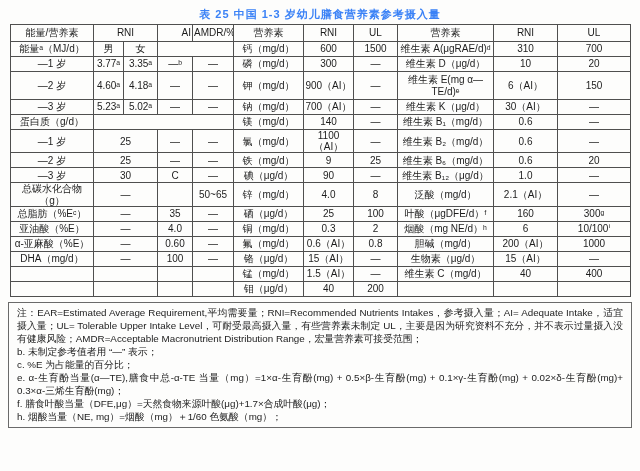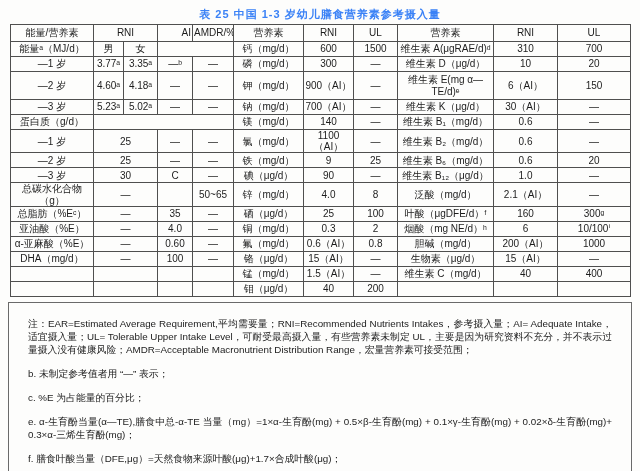--- a/index.html
+++ b/index.html
@@ -28,21 +28,21 @@
   table.nutrient-table tr{height:15px;}
   table.nutrient-table tr.hdr{height:17px;padding-left:23px;}
   table.nutrient-table tr.tall{height:28px;}
   td.al{text-align:left;padding-left:3px;}
   td.ar{text-align:right;padding-right:5px;}
   .notes{
     margin:5px 8px 0 8px;border:1px solid #6a6a6a;background:var(--bg);
     padding:3px 8px 4px 8px;
   }
   .notes p{
-    margin:11px;font-size:9.8px;line-height:13px;text-align:justify;color:#222;
+    margin:0;font-size:9.8px;line-height:13px;text-align:justify;color:#222;
   }
 </style>
 </head>
 <body>
 
 <div class="page">
   <div class="title">表 25  中国 1-3 岁幼儿膳食营养素参考摄入量</div>
 
   <table class="nutrient-table">
     <colgroup>

